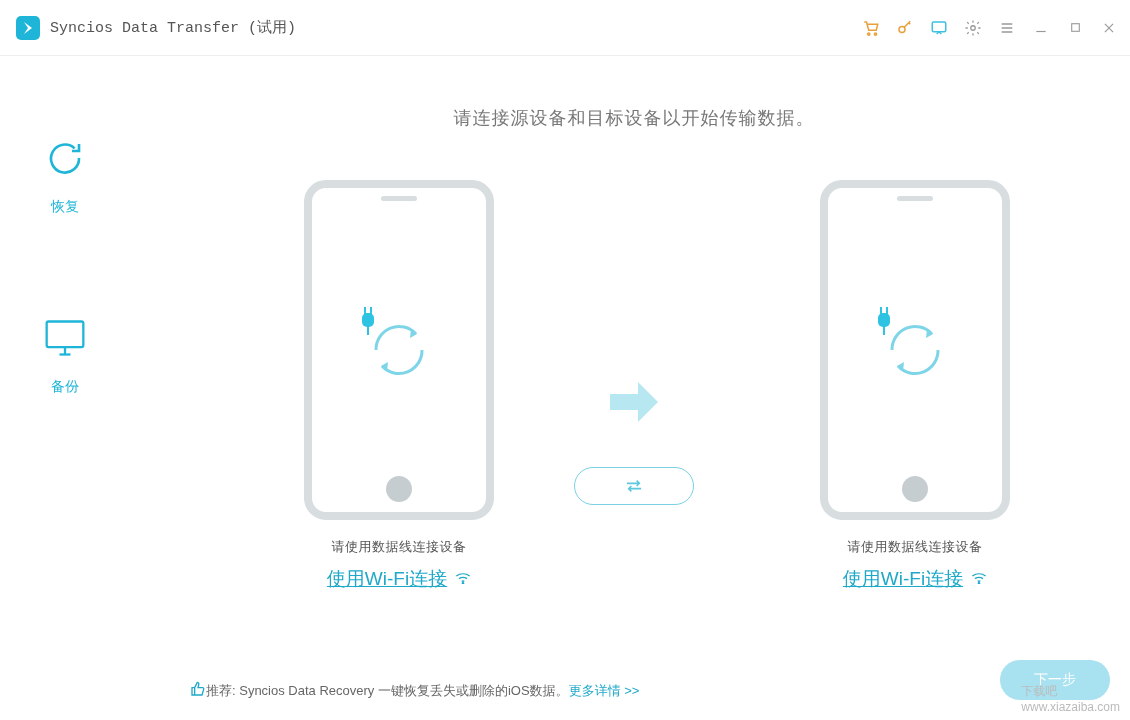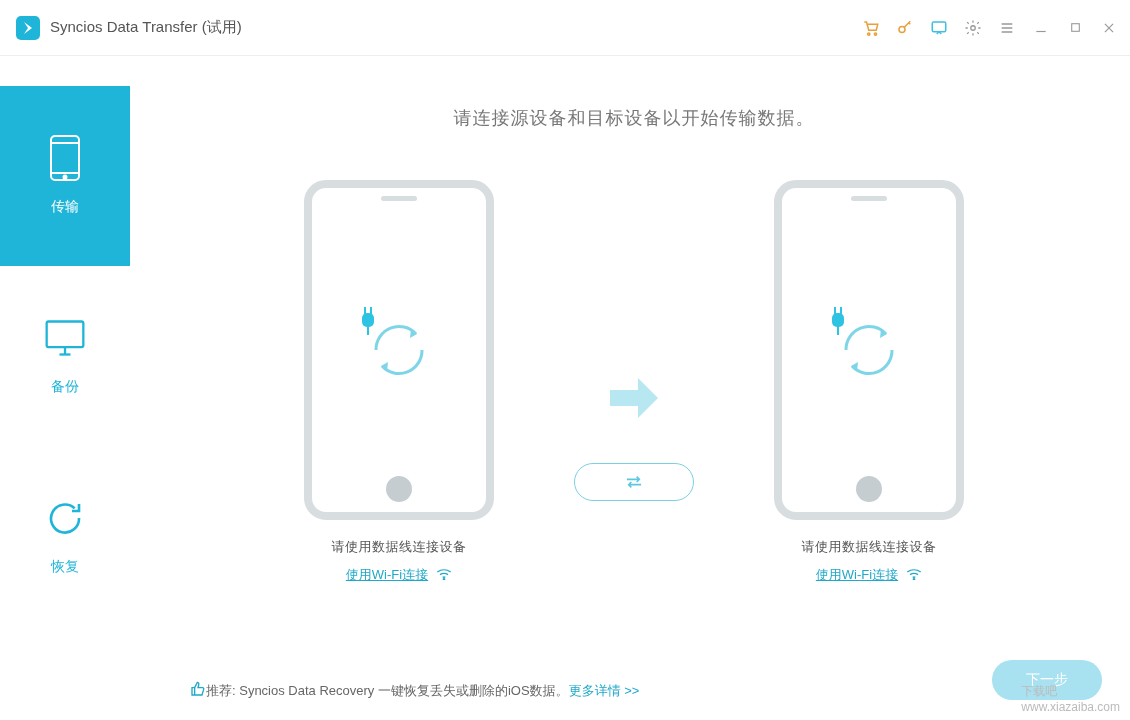--- a/index.html
+++ b/index.html
@@ -10,20 +10,21 @@
       overflow: hidden;
       background: #fff;
       color: #666;
     }
     .titlebar {
       height: 56px;
       display: flex;
       align-items: center;
       padding: 0 12px 0 16px;
       border-bottom: 1px solid #eee;
+      font-family: Liberation Mono, monospace;
     }
     .app-logo {
       width: 24px; height: 24px;
       margin-right: 10px;
       display: flex; align-items: center; justify-content: center;
     }
     .app-title {
       font-size: 15px;
       color: #555;
       flex: 1;
@@ -94,20 +95,21 @@
       display: flex;
       align-items: center;
       justify-content: center;
       gap: 80px;
       width: 100%;
     }
     .device-col {
       display: flex;
       flex-direction: column;
       align-items: center;
+      margin-left: 46px;
     }
     .phone {
       width: 190px;
       height: 340px;
       border: 8px solid #d8dde0;
       border-radius: 22px;
       background: #fff;
       position: relative;
       display: flex;
       align-items: center;
@@ -165,40 +167,40 @@
     .wifi-link {
       margin-top: 10px;
       display: flex;
       align-items: center;
       gap: 8px;
       cursor: pointer;
     }
     .wifi-link-text {
       color: #1fa8c9;
       text-decoration: underline;
-      font-size: 13px;
+      font-size: 19px;
     }
     .wifi-icon { color: #1fa8c9; }
 
     .footer-promo {
       position: absolute;
       bottom: 20px;
       left: 60px;
       display: flex;
       align-items: center;
       font-size: 13px;
       color: #666;
     }
     .footer-link {
       color: #1fa8c9;
       cursor: pointer;
     }
     .next-btn {
       position: absolute;
-      right: 28px;
+      right: 20px;
       bottom: 20px;
       width: 110px;
       height: 40px;
       background: #a8e1ef;
       border-radius: 20px;
       display: flex;
       align-items: center;
       justify-content: center;
       color: #fff;
       font-size: 14px;
@@ -268,49 +270,38 @@
       <svg width="14" height="14" viewBox="0 0 24 24" stroke="currentColor" stroke-width="2">
           <path d="M5 5l14 14M19 5L5 19"></path>
         </svg>
     </div>
   </div>
 </div>
 
 <div class="body-area">
 
   <div class="sidebar">
-    <div class="side-item active">
+    <div class="side-item">
       <div class="side-icon">
-        <svg width="32" height="48" viewBox="0 0 32 48" fill="none" stroke="currentColor" stroke-width="2">
-          <rect x="2" y="2" width="28" height="44" rx="4"></rect>
-          <line x1="2" y1="9" x2="30" y2="9"></line>
-          <line x1="2" y1="39" x2="30" y2="39"></line>
-          <circle cx="16" cy="43" r="1.5" fill="currentColor"></circle>
+        <svg width="42" height="42" viewBox="0 0 48 48" fill="none" stroke="currentColor" stroke-width="3">
+          <path d="M40 24a16 16 0 1 1-5-11"></path>
+          <path d="M40 8v8h-8"></path>
         </svg>
       </div>
-      <div class="side-label">传输</div>
+      <div class="side-label">恢复</div>
     </div>
     <div class="side-item">
       <div class="side-icon">
         <svg width="46" height="42" viewBox="0 0 48 44" fill="none" stroke="currentColor" stroke-width="2.5">
           <rect x="4" y="4" width="40" height="28" rx="2"></rect>
           <line x1="18" y1="40" x2="30" y2="40"></line>
           <line x1="24" y1="32" x2="24" y2="40"></line>
         </svg>
       </div>
       <div class="side-label">备份</div>
-    </div>
-    <div class="side-item">
-      <div class="side-icon">
-        <svg width="42" height="42" viewBox="0 0 48 48" fill="none" stroke="currentColor" stroke-width="3">
-          <path d="M40 24a16 16 0 1 1-5-11"></path>
-          <path d="M40 8v8h-8"></path>
-        </svg>
-      </div>
-      <div class="side-label">恢复</div>
     </div>
   </div>
 
   <div class="main">
     <div class="main-title">请连接源设备和目标设备以开始传输数据。</div>
 
     <div class="devices-row">
 
       <div class="device-col">
         <div class="phone">

